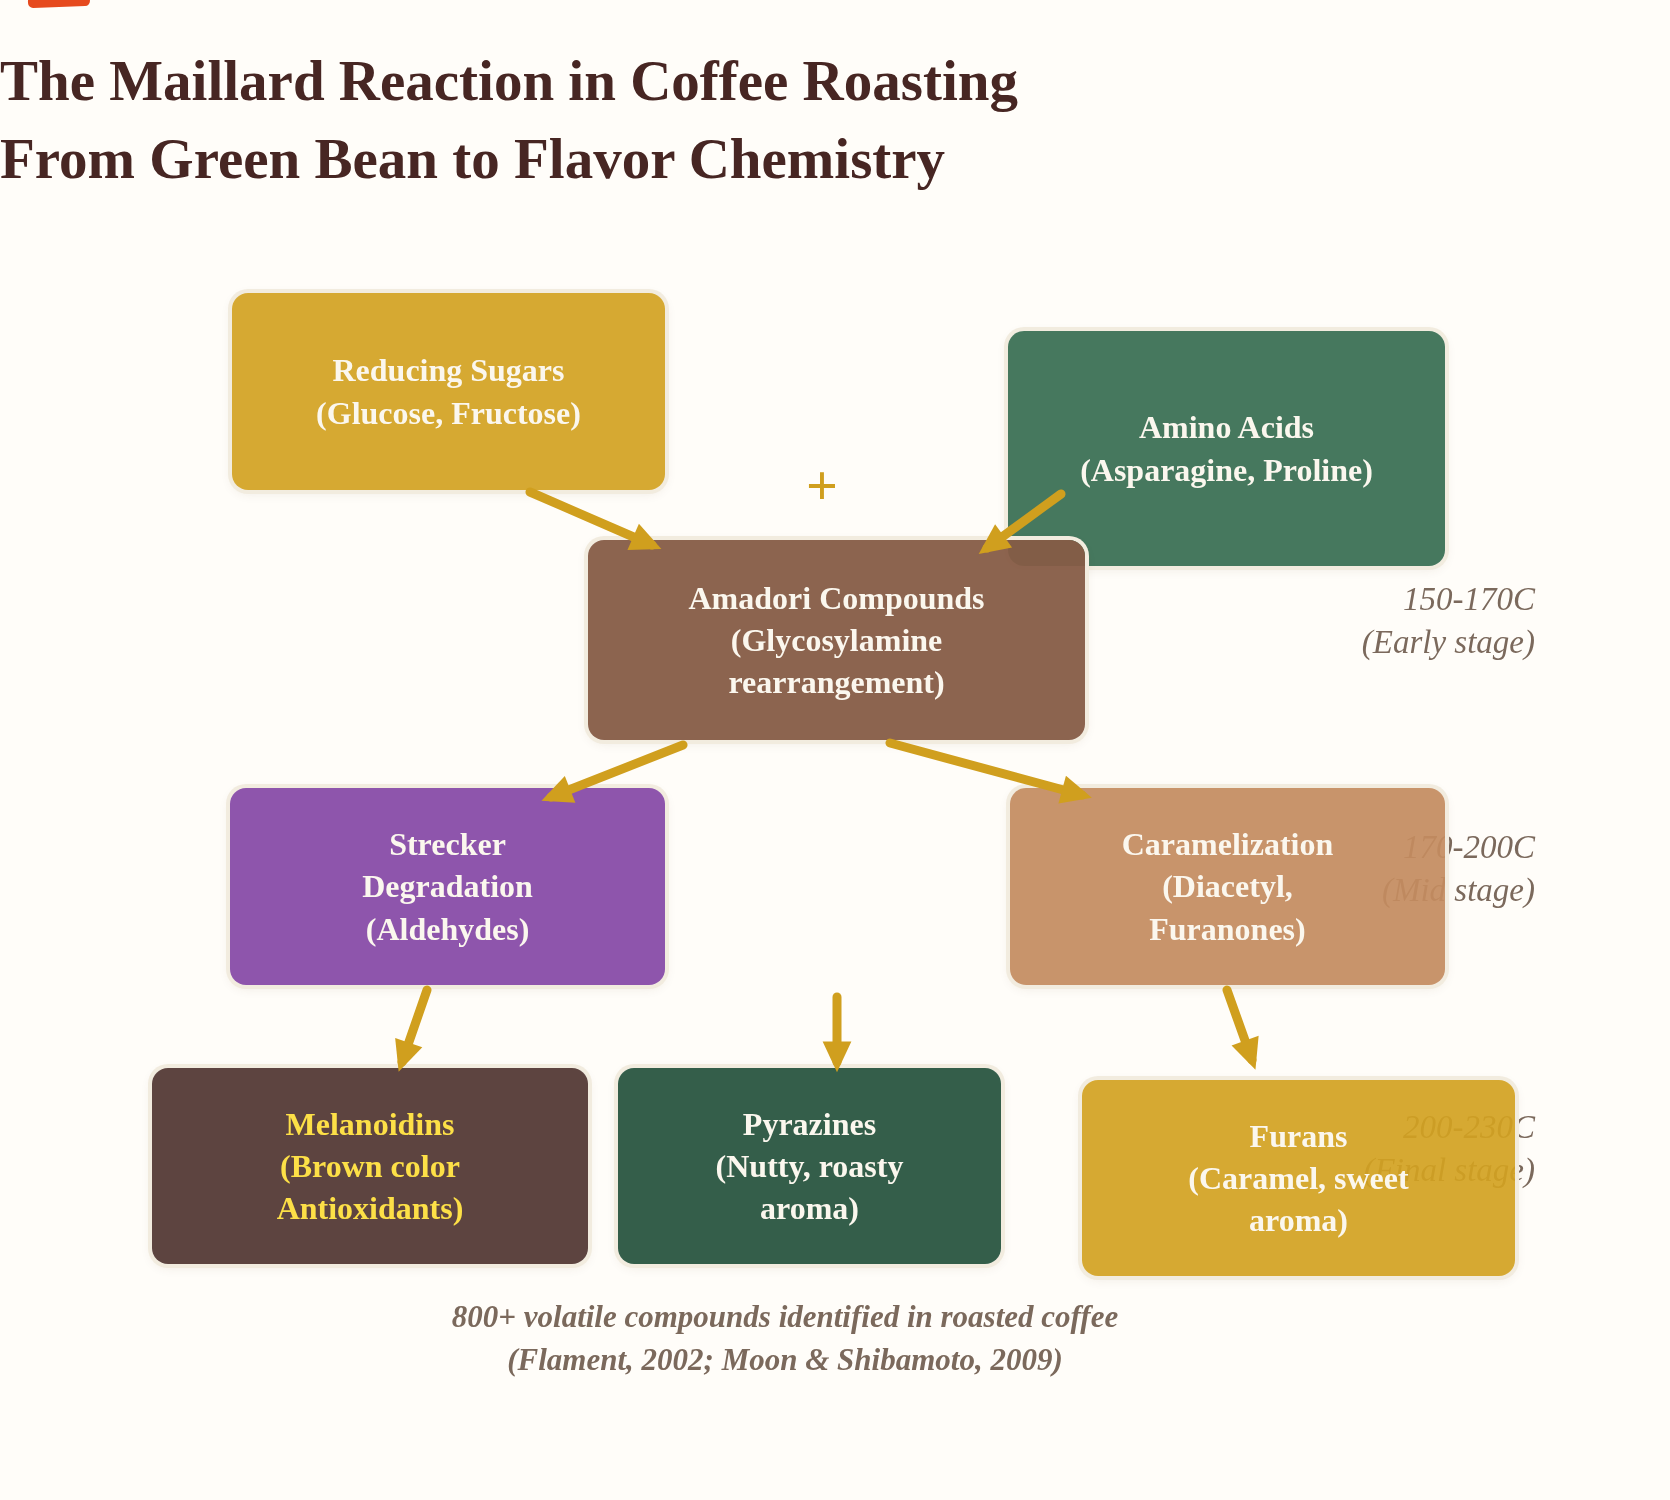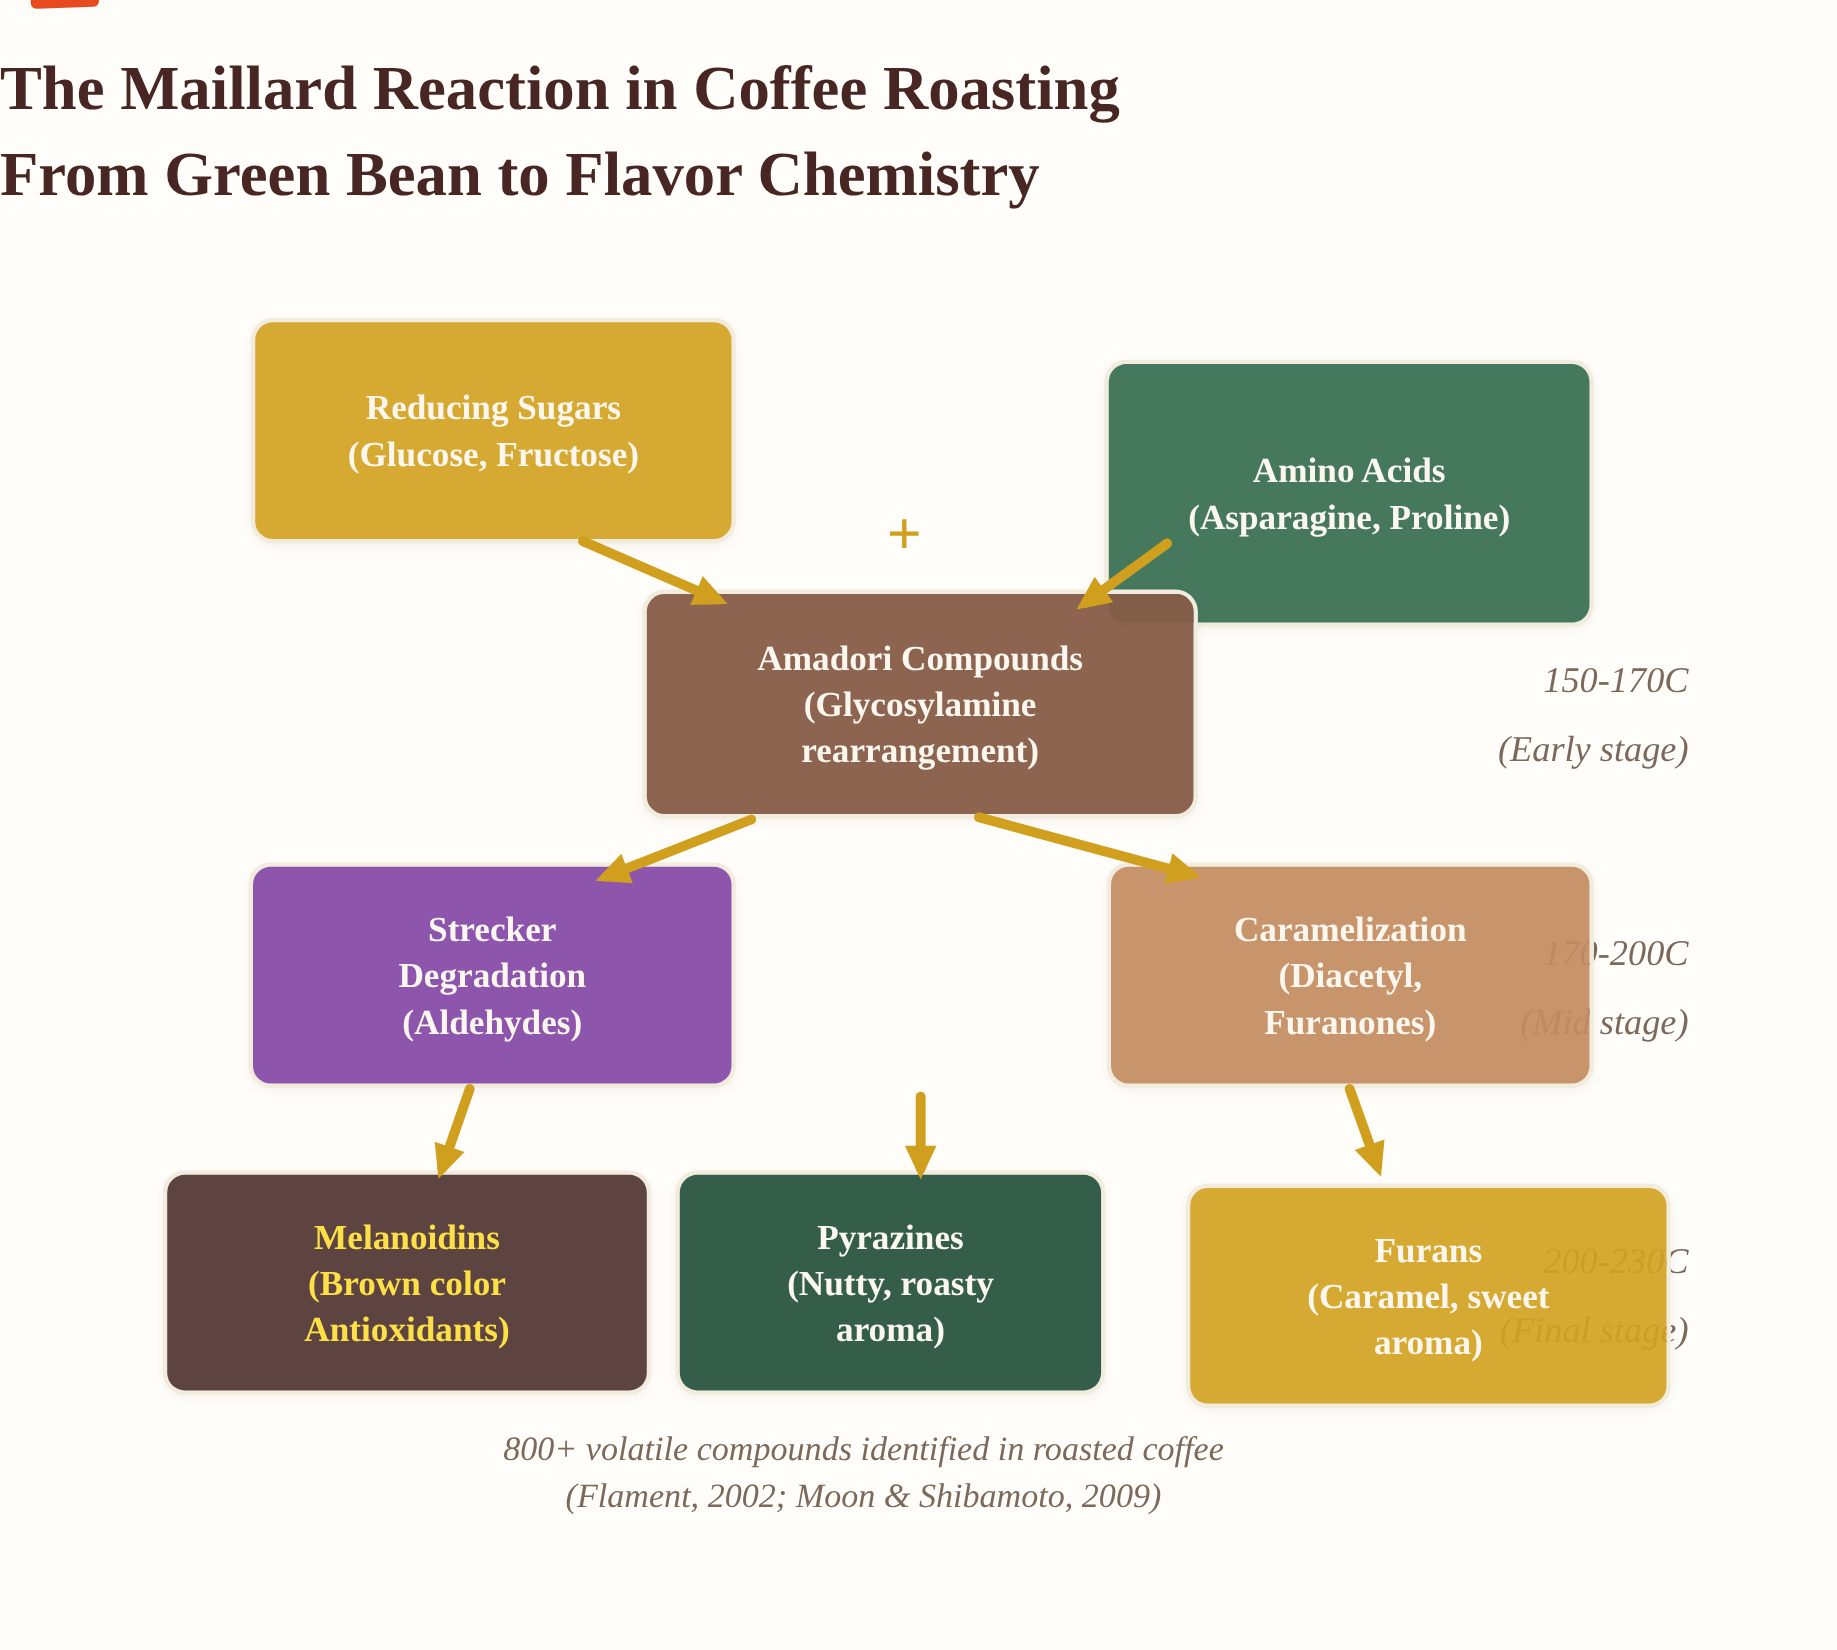--- a/index.html
+++ b/index.html
@@ -36,28 +36,28 @@
   
   .plus{
     position:absolute;left:790px;top:458px;width:64px;z-index:2;
     text-align:center;font-size:56px;font-weight:700;line-height:1;
   }
   
   .stage{
     position:absolute;right:135px;z-index:1;
     font-style:italic;font-size:33px;line-height:1.3;text-align:right;
   }
-  .stage span{display:block;margin-top:20px;}
+  .stage span{display:block;}
   .stage-early{top:578px;}
   .stage-mid{top:826px;}
   .stage-final{top:1106px;}
   
   .footnote{
     position:absolute;left:135px;top:1296px;width:1300px;z-index:1;
-    font-style:italic;font-size:31px;line-height:1.38;text-align:center;
+    font-style:italic;font-size:31px;line-height:1.38;text-align:center;font-weight:bold;
   }
   .footnote span{display:block;}
   
   #arrows{position:absolute;left:0;top:0;z-index:3;pointer-events:none;}
   #arrows line{stroke-width:9;stroke-linecap:round;}
   
   .artifact{
     position:absolute;left:28px;top:-2px;width:62px;height:9px;z-index:4;
     border-radius:2px 2px 5px 5px;transform:rotate(-2deg);
   }

